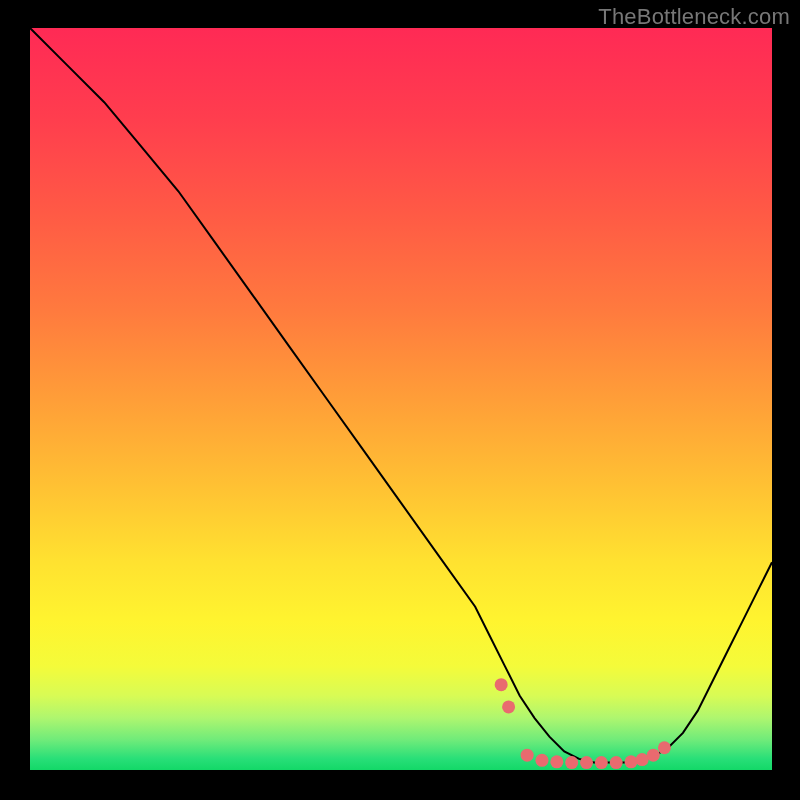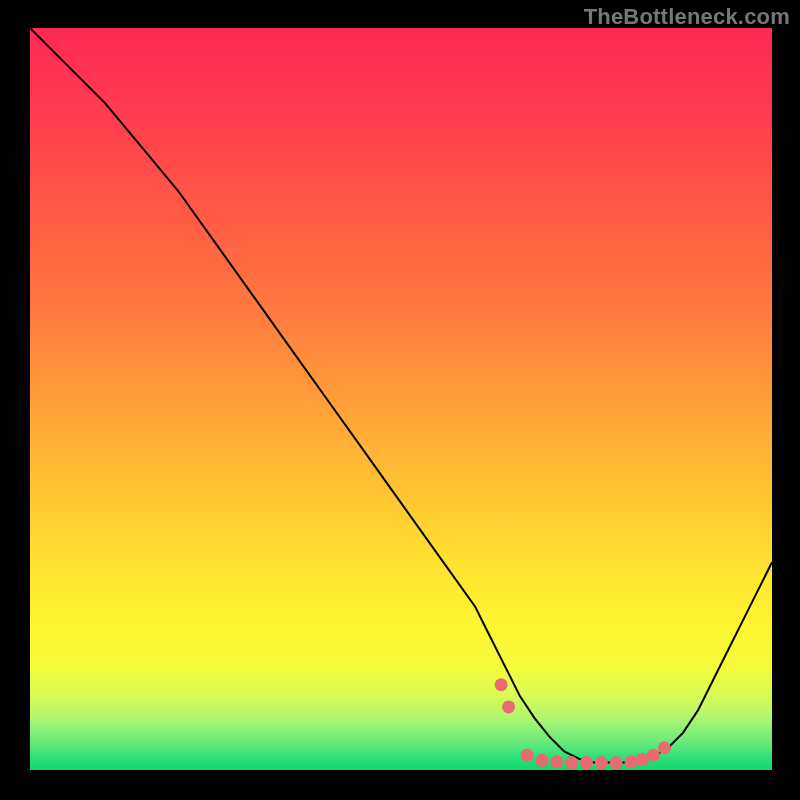--- a/index.html
+++ b/index.html
@@ -16,21 +16,21 @@
     width: 800px;
     height: 800px;
     background: #000;
   }
   .watermark {
     position: absolute;
     top: 4px;
     right: 10px;
     color: #777;
     font-size: 22px;
-    font-weight: 700;
+    font-weight: 400;
     z-index: 50;
     letter-spacing: 0.2px;
     user-select: none;
   }
   svg {
     position: absolute;
     top: 0;
     left: 0;
   }
 </style>

